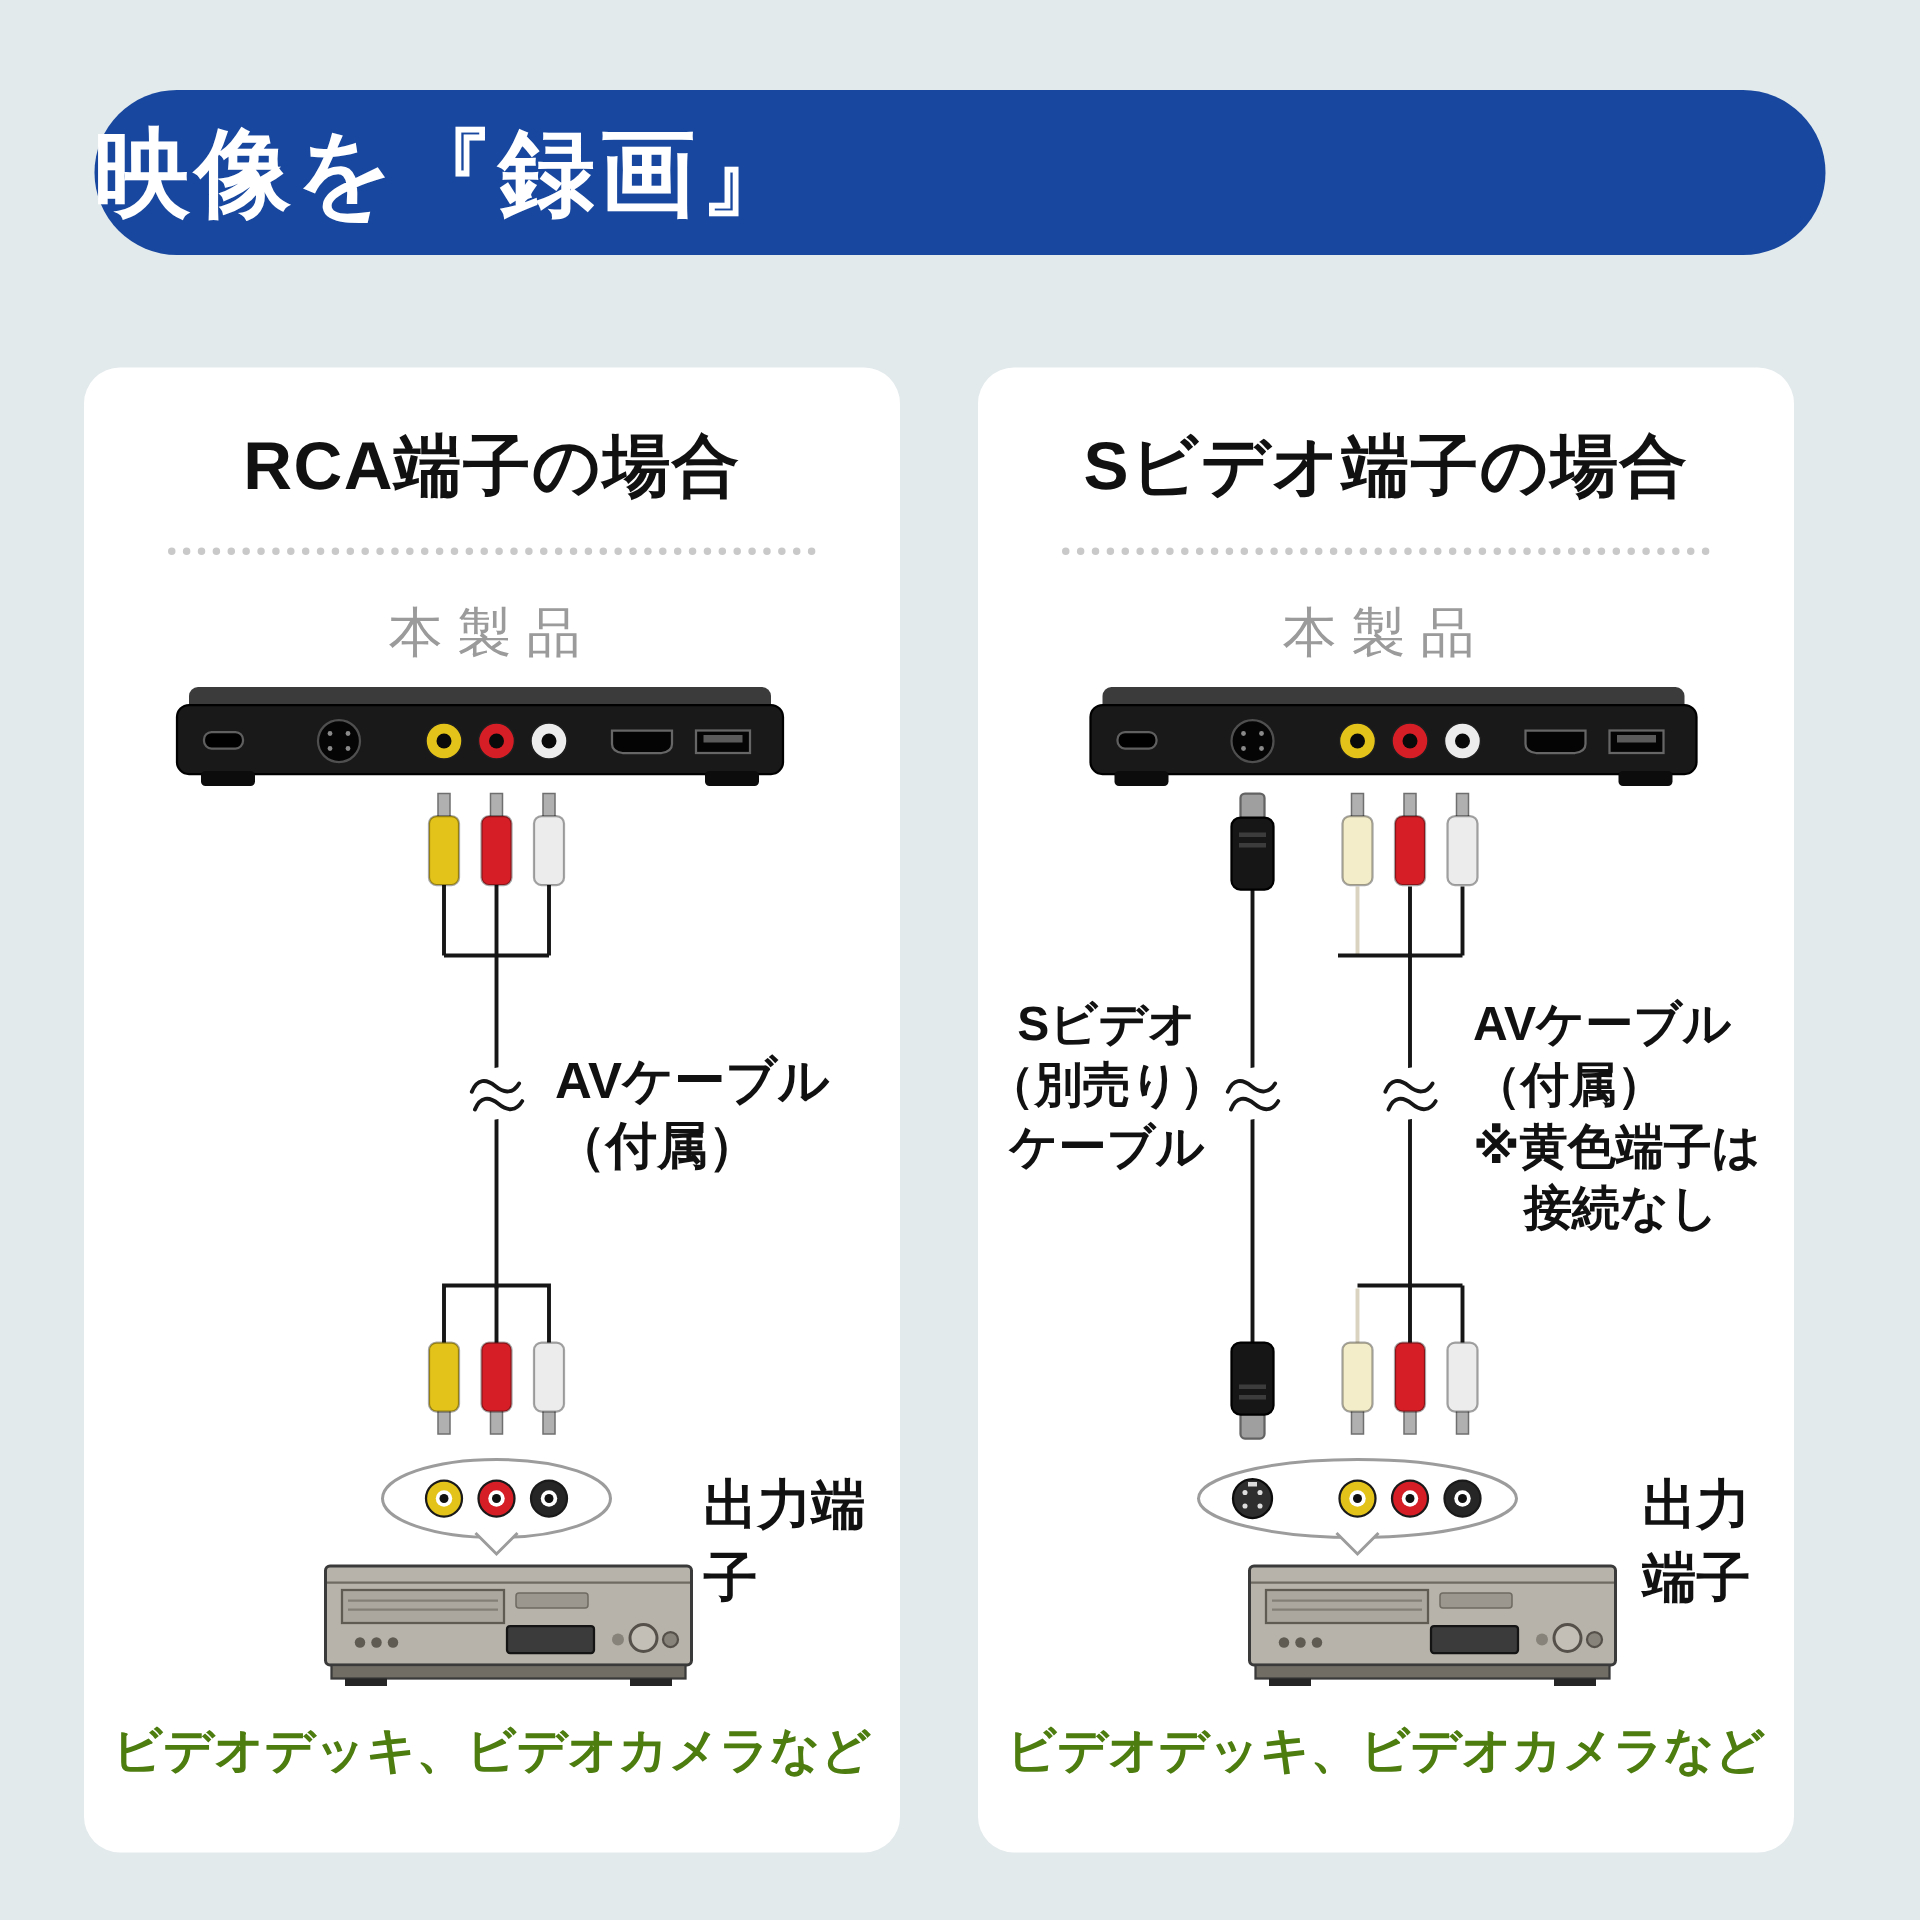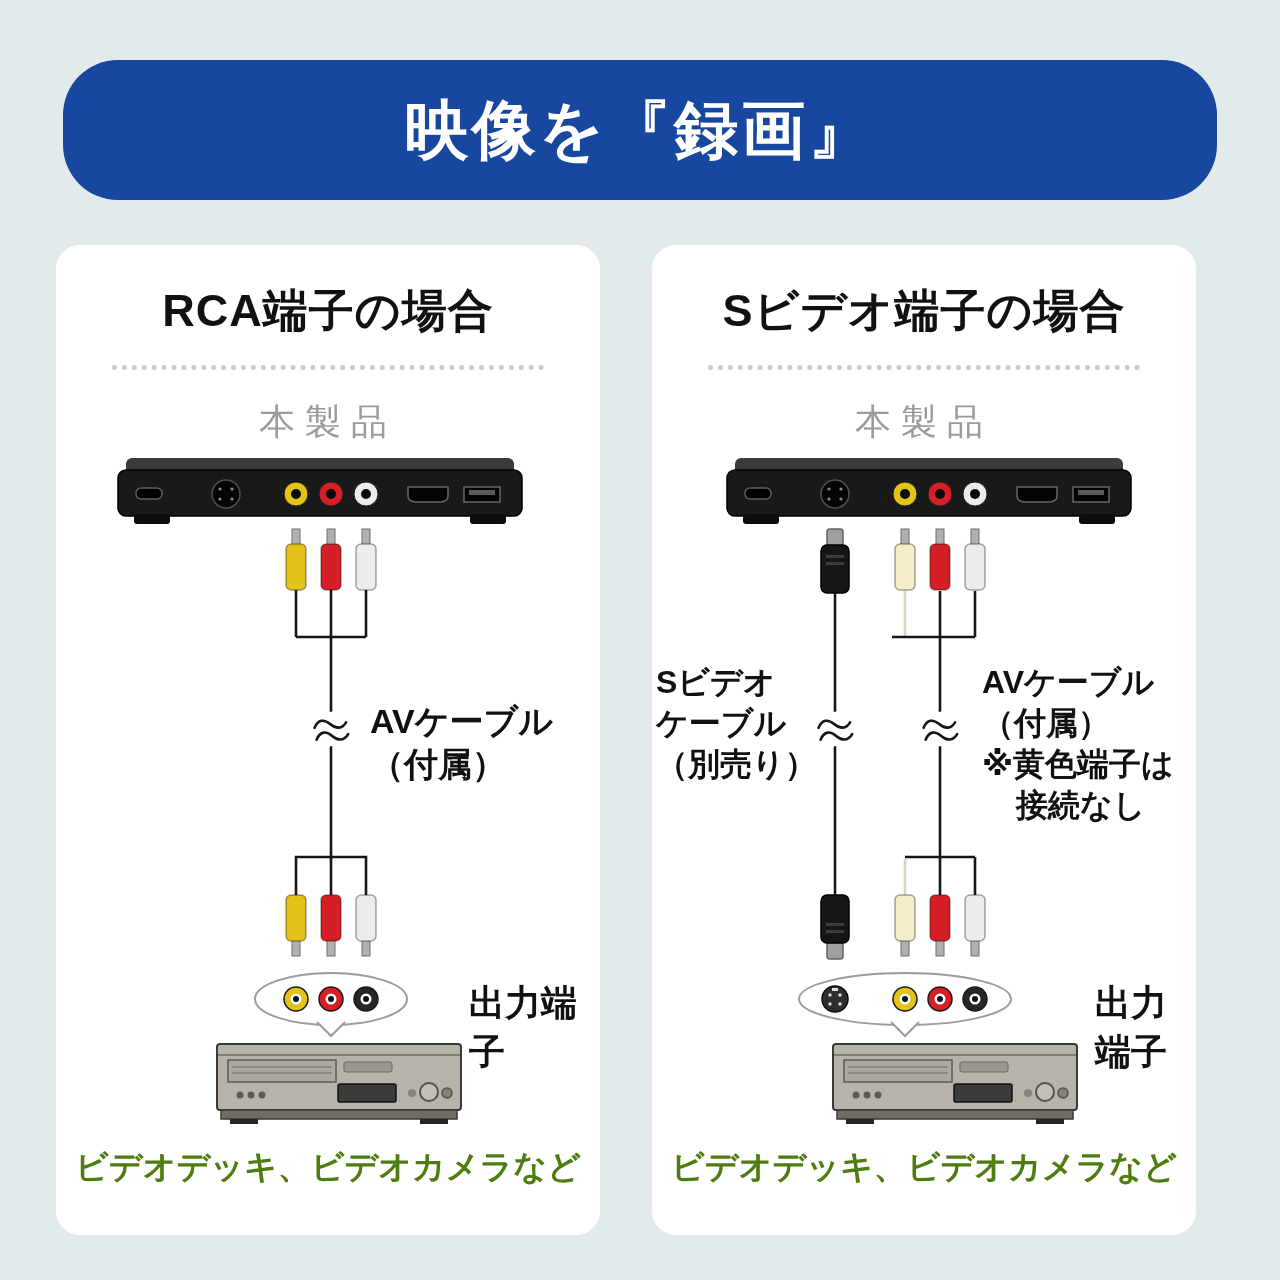--- a/index.html
+++ b/index.html
@@ -3,23 +3,23 @@
 <meta charset="utf-8">
 <style>
   html,body{margin:0;padding:0;}
   body{
     width:1280px;height:1280px;position:relative;overflow:hidden;
     background:#e3eaec;
     font-family:"Liberation Sans","DejaVu Sans",sans-serif;
     color:#111;
   }
   .banner{
-    position:absolute;left:63px;top:60px;width:1154px;height:140px;
+    position:absolute;left:63px;top:60px;width:1154px;height:110px;
     background:#17479e;border-radius:55px;
-    display:flex;align-items:center;justify-content:center;
+    display:flex;align-items:center;justify-content:flex-start;
   }
   .banner-text{color:#ffffff;font-size:64px;font-weight:700;letter-spacing:3px;}
   .card{
     position:absolute;top:245px;width:544px;height:990px;
     background:#ffffff;border-radius:24px;
   }
   .card-left{left:56px;}
   .card-right{left:652px;}
   .card-title{
     position:absolute;top:36px;left:0;right:0;margin:0;
@@ -29,21 +29,21 @@
     position:absolute;top:120px;left:56px;right:56px;height:0;
     border-top:5px dotted #c9c9c9;
   }
   .product-label{
     position:absolute;top:153px;left:0;right:0;
     text-align:center;font-size:36px;font-weight:400;color:#9b9b9b;letter-spacing:10px;
   }
   .diagram{position:absolute;inset:0;width:572px;height:990px;}
   .diagram-label{position:absolute;color:#111;font-weight:600;}
   .av-label{left:314px;top:455px;font-size:34px;line-height:43px;}
-  .svideo-label{left:4px;top:417px;width:164px;text-align:left;font-size:32px;line-height:41px;}
+  .svideo-label{left:4px;top:417px;width:164px;text-align:center;font-size:32px;line-height:41px;}
   .av-label2{left:330px;top:417px;font-size:32px;line-height:41px;}
   .indent{padding-left:34px;}
   .output-label{top:734px;font-size:36px;font-weight:700;margin-left:41px;}
   .output-left{left:372px;}
   .output-right{left:402px;}
   .caption{
     position:absolute;top:900px;left:0;right:0;
     text-align:center;font-size:33px;font-weight:700;color:#4d7c0f;
   }
   .defs-svg{position:absolute;width:0;height:0;}
@@ -201,22 +201,22 @@
     <use href="#oval-jack-svideo" transform="translate(183 754)"></use>
     <use href="#oval-jack" transform="translate(253 754)" color="#e3c319"></use>
     <use href="#oval-jack" transform="translate(288 754)" color="#d61e26"></use>
     <use href="#oval-jack" transform="translate(323 754)" color="#262626"></use>
 
     <use href="#vcr" x="180" y="795"></use>
   </svg>
 
   <div class="diagram-label svideo-label">
     <div>Sビデオ</div>
+    <div>（別売り）</div>
     <div>ケーブル</div>
-    <div>（別売り）</div>
   </div>
   <div class="diagram-label av-label2">
     <div>AVケーブル</div>
     <div>（付属）</div>
     <div>※黄色端子は</div>
     <div class="indent">接続なし</div>
   </div>
   <div class="diagram-label output-label output-right">出力端子</div>
   <div class="caption">ビデオデッキ、ビデオカメラなど</div>
 </section>

